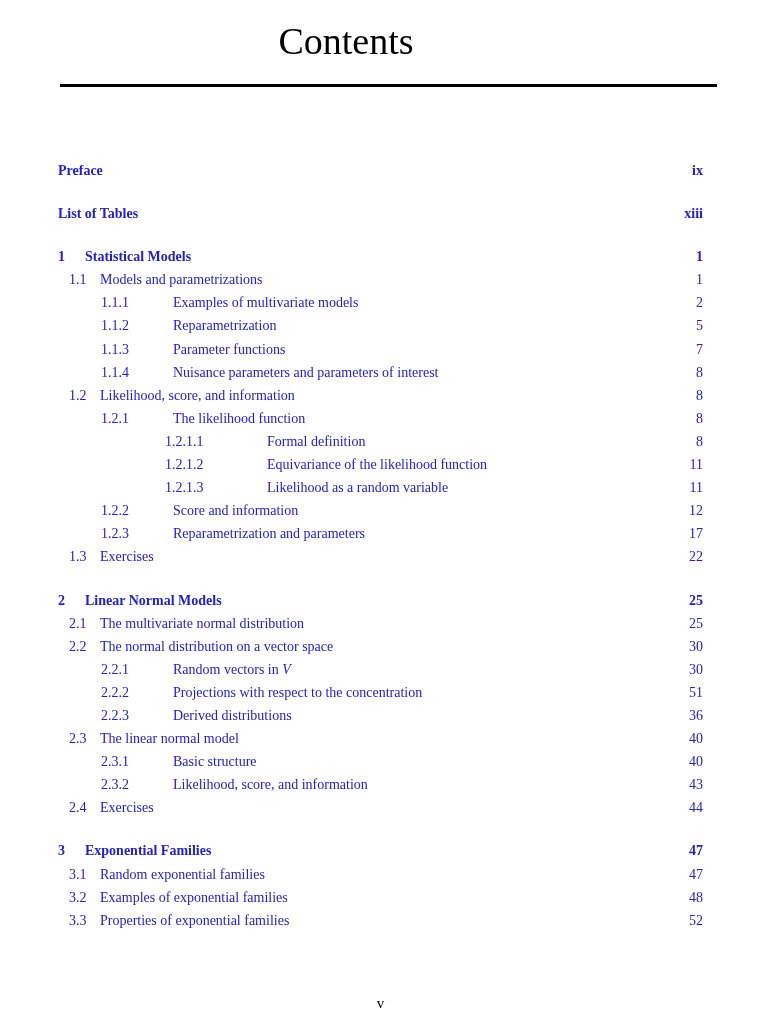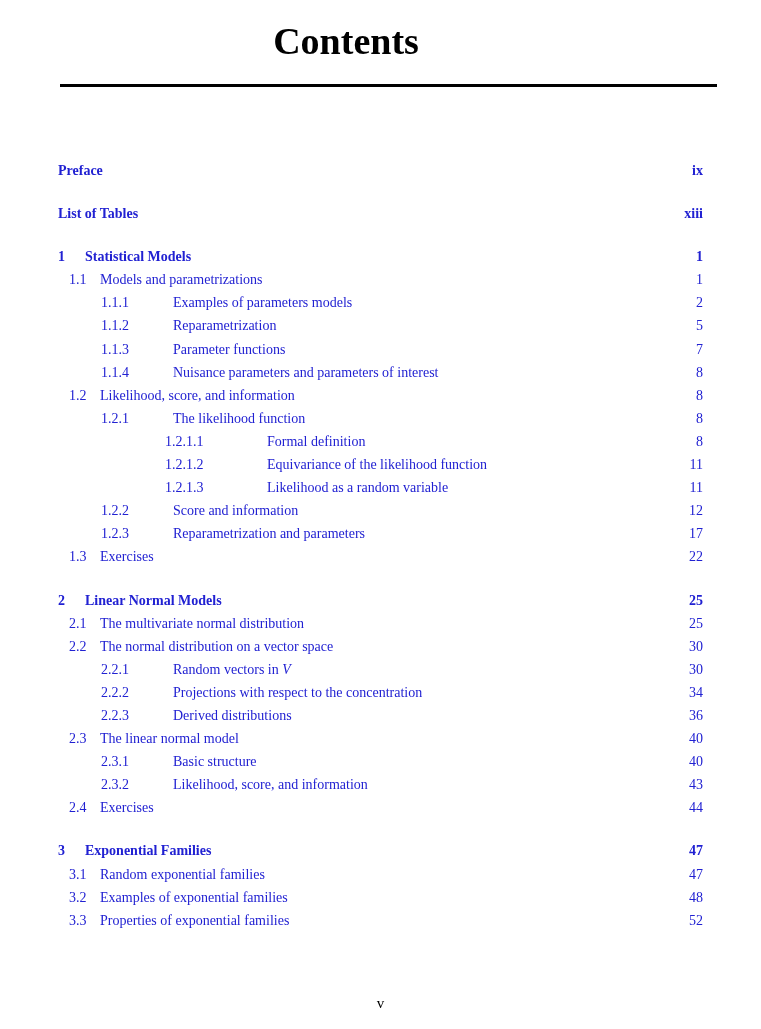--- a/index.html
+++ b/index.html
@@ -10,21 +10,21 @@
     background: #ffffff;
     font-family: "Liberation Serif", serif;
     position: relative;
     overflow: hidden;
   }
   .page-title {
     position: absolute; top: 20px; left: 0; width: 692px;
     text-align: center;
     font-size: 38px; line-height: 42px;
     color: var(--ink);
-    font-weight: bold;
+    font-weight: normal;
   }
   .title-rule {
     position: absolute; top: 84px; left: 60px; width: 657px; height: 2.5px;
     background: #000;
   }
   .toc {
     position: absolute; top: 139px; left: 58px; width: 660px;
     font-size: 14px;
     color: var(--link);
     display: flow-root;
@@ -67,21 +67,21 @@
     <span class="title">Statistical Models</span>
     <span class="page">1</span>
   </div>
     <div class="row section">
     <span class="num">1.1</span>
     <span class="title">Models and parametrizations</span>
     <span class="page">1</span>
   </div>
     <div class="row subsection">
     <span class="num">1.1.1</span>
-    <span class="title">Examples of parameters models</span>
+    <span class="title">Examples of multivariate models</span>
     <span class="page">2</span>
   </div>
     <div class="row subsection">
     <span class="num">1.1.2</span>
     <span class="title">Reparametrization</span>
     <span class="page">5</span>
   </div>
     <div class="row subsection">
     <span class="num">1.1.3</span>
     <span class="title">Parameter functions</span>
@@ -148,21 +148,21 @@
     <span class="page">30</span>
   </div>
     <div class="row subsection">
     <span class="num">2.2.1</span>
     <span class="title">Random vectors in <i>V</i></span>
     <span class="page">30</span>
   </div>
     <div class="row subsection">
     <span class="num">2.2.2</span>
     <span class="title">Projections with respect to the concentration</span>
-    <span class="page">34</span>
+    <span class="page">51</span>
   </div>
     <div class="row subsection">
     <span class="num">2.2.3</span>
     <span class="title">Derived distributions</span>
     <span class="page">36</span>
   </div>
     <div class="row section">
     <span class="num">2.3</span>
     <span class="title">The linear normal model</span>
     <span class="page">40</span>

